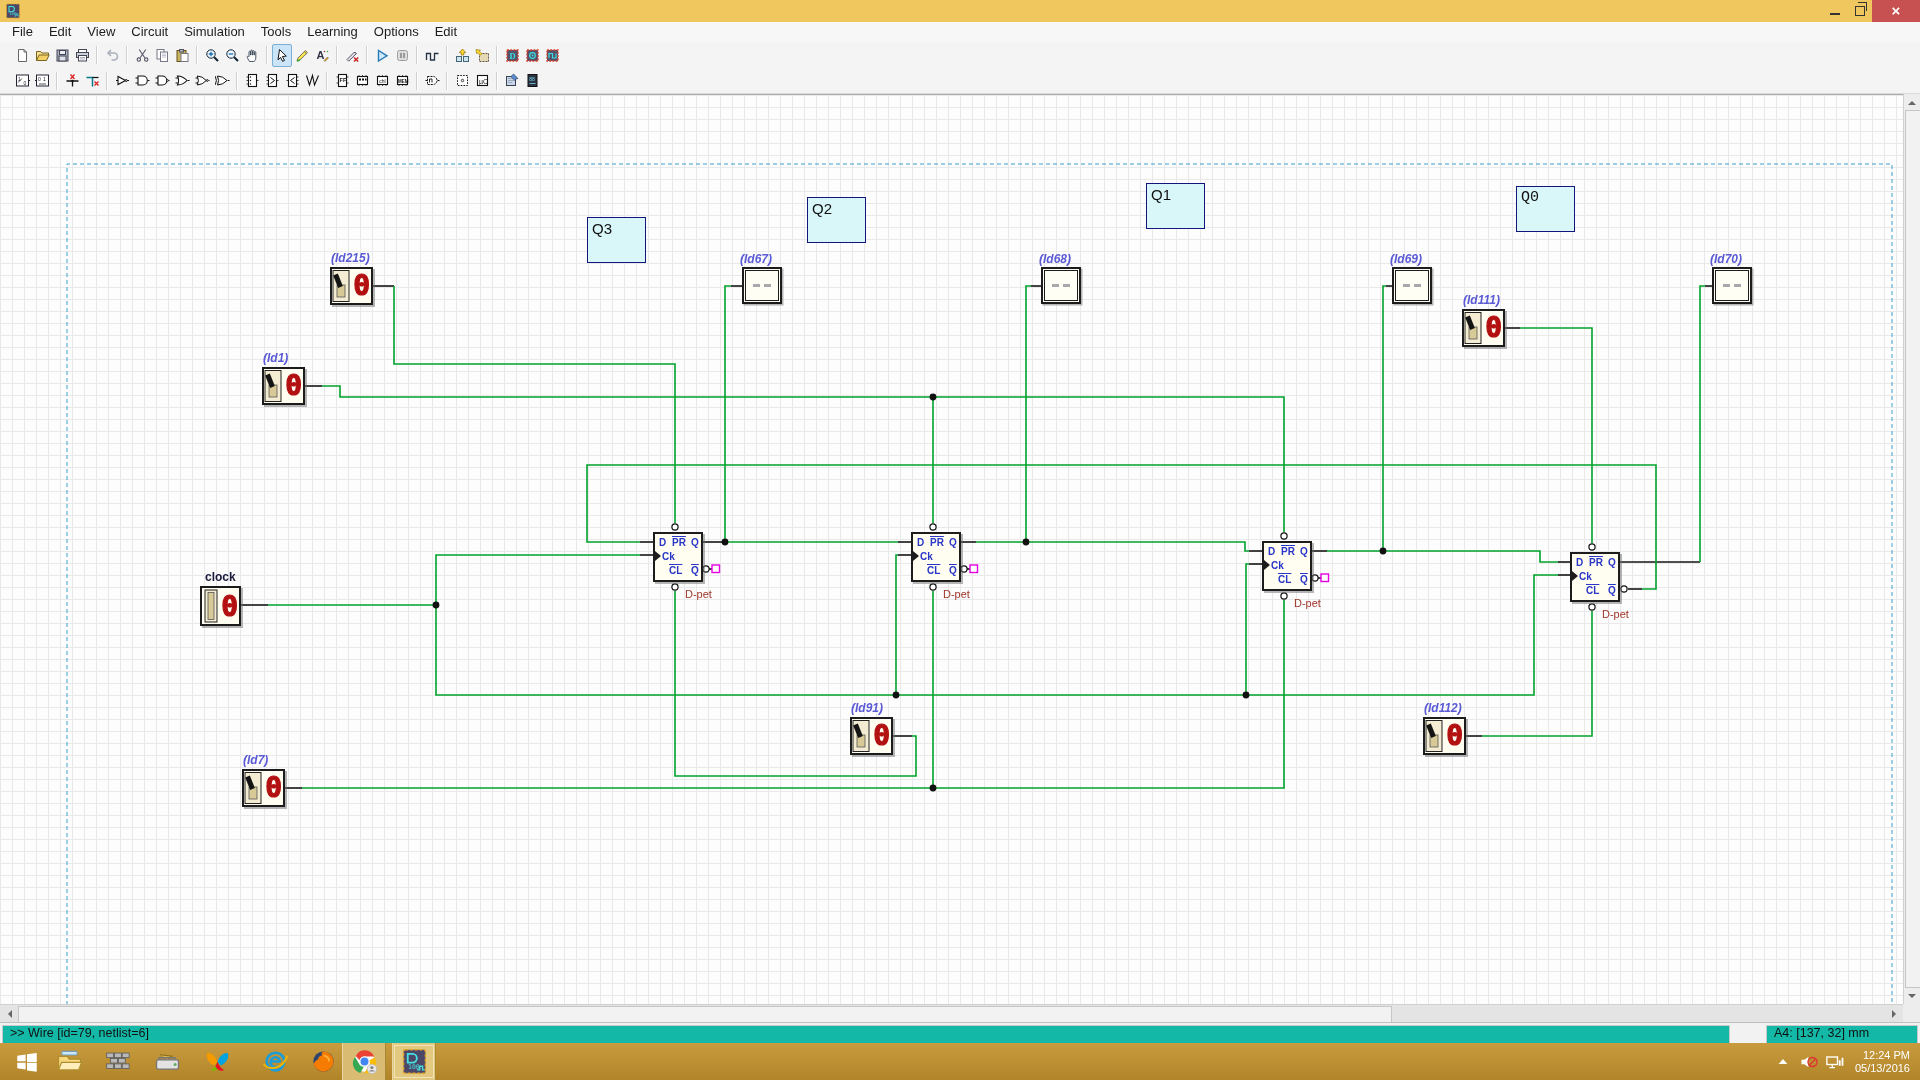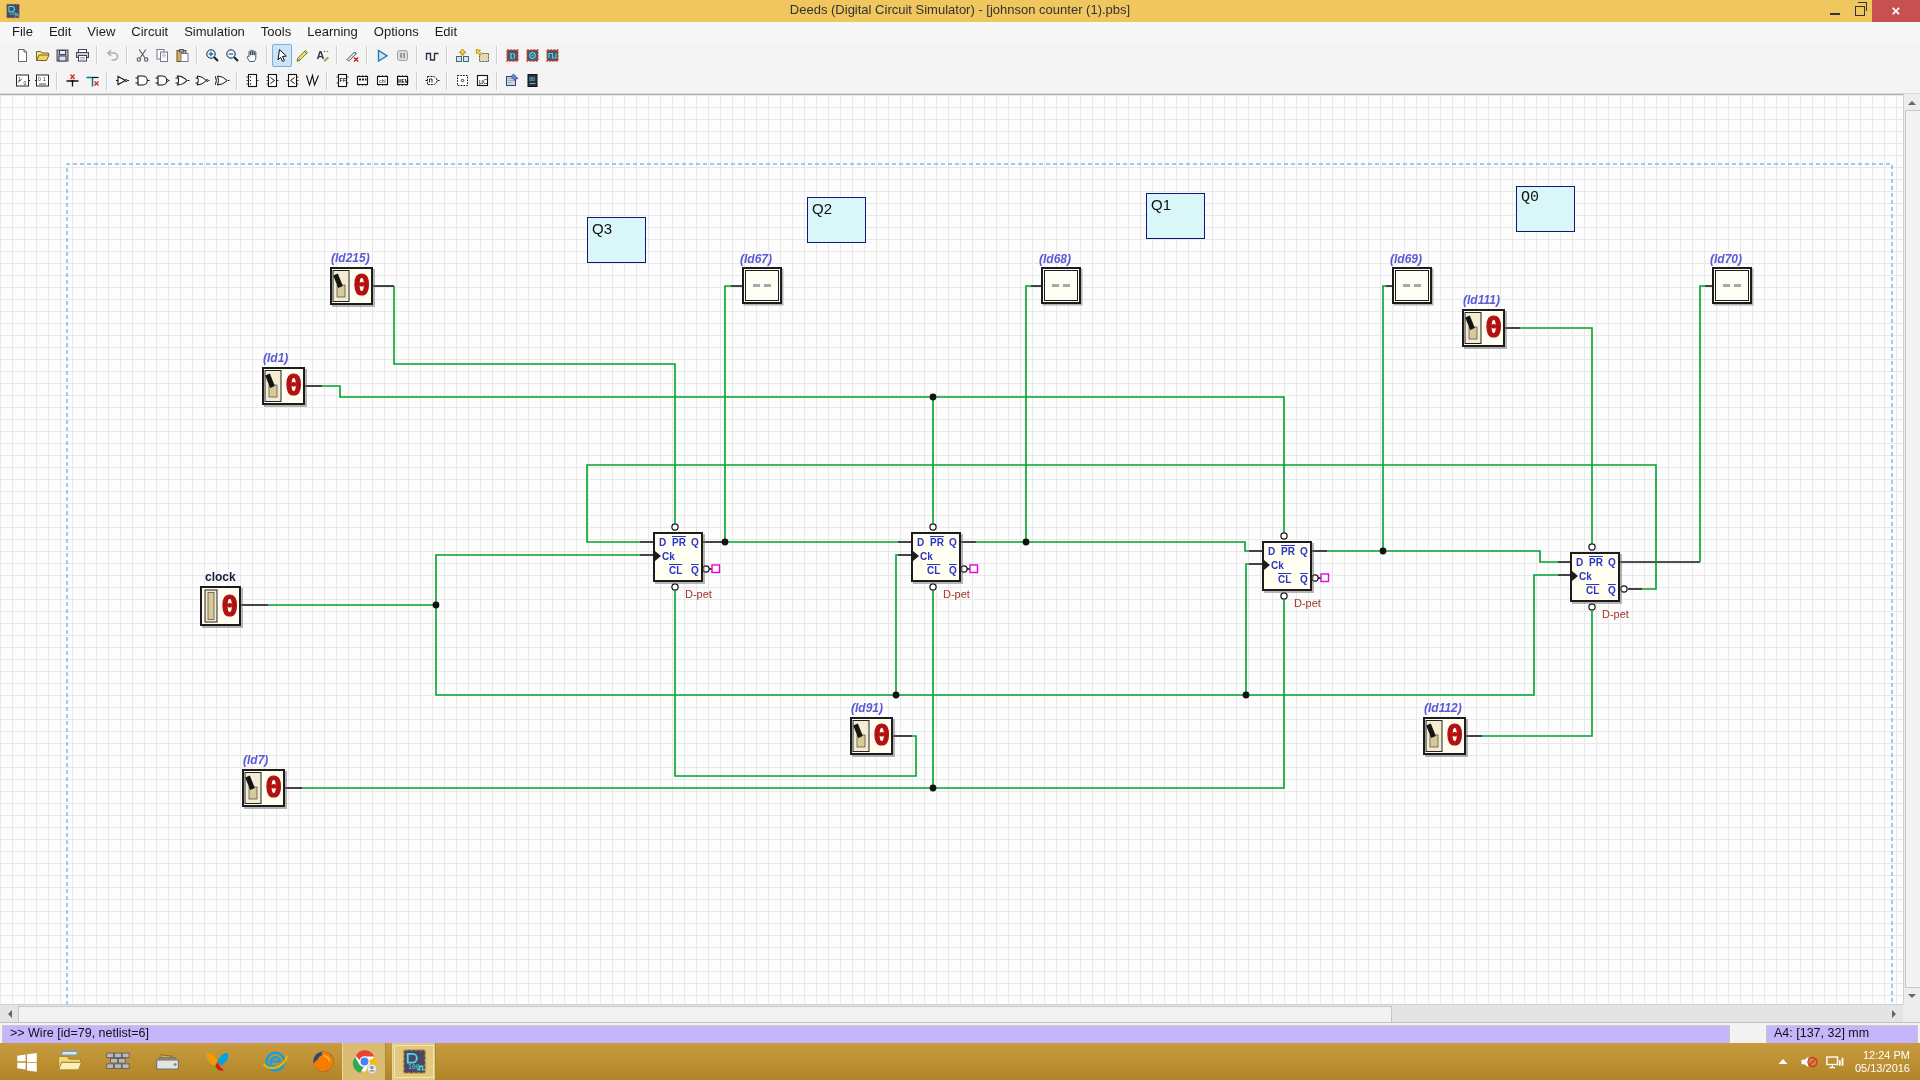--- a/index.html
+++ b/index.html
@@ -51,21 +51,21 @@
   #hscroll{position:absolute;left:0;top:1004px;width:1903px;height:18px;background:#E4E4E4;border-top:1px solid #D0D0D0;box-sizing:border-box}
   #scroll-corner{position:absolute;left:1903px;top:1004px;width:17px;height:18px;background:#EDEDED}
   .scroll-arrow{position:absolute;display:flex;align-items:center;justify-content:center}
   .tri{width:0;height:0;border:4px solid transparent}
   .tri-left{border-right-color:#666;margin-right:3px}.tri-right{border-left-color:#666;margin-left:3px}
   .tri-up{border-bottom-color:#666;margin-bottom:3px}.tri-down{border-top-color:#666;margin-top:3px}
   #h-thumb{position:absolute;left:18px;top:1px;width:1372px;height:15px;background:#F2F2F2;border:1px solid #C6C6C6}
   #v-thumb{position:absolute;left:1px;top:16px;width:14px;height:876px;background:#F2F2F2;border:1px solid #C6C6C6}
   
   #statusbar{position:absolute;left:0;top:1022px;width:1920px;height:21px;background:#F2F2F2;border-top:1px solid #BFBFBF;box-sizing:border-box;font-size:12.5px;color:#111}
-  .status-panel{position:absolute;top:2px;height:28px;border:1px solid #C8C8C8;background:#c4b5fd;line-height:15px;padding-left:7px;box-sizing:border-box}
+  .status-panel{position:absolute;top:2px;height:28px;border:1px solid #C8C8C8;background:#14b8a6;line-height:15px;padding-left:7px;box-sizing:border-box}
   #status-left{left:2px;right:190px}
   #status-right{right:2px;width:152px}
   
   #taskbar{position:absolute;left:0;top:1043px;width:1920px;height:37px;background:linear-gradient(#C89C3E,#B18429)}
   .task-tile{position:absolute;top:0;height:37px;width:42px;display:flex;align-items:center;justify-content:center}
   .task-tile.active{background:#D9BC72;border-left:1px solid #E7D7A3;border-right:1px solid #A88A33}
   .task-tile.focused{background:#E3C87F;outline:1px solid #F0E4B8;outline-offset:-3px}
   #tray{position:absolute;right:0;top:0;height:37px;display:flex;align-items:center}
   .tray-ic{width:20px;height:20px;margin-right:6px}
   #tray-clock{color:#fff;font-size:11px;text-align:right;line-height:13px;margin:0 10px 0 4px;white-space:nowrap}
@@ -73,21 +73,20 @@
 </head>
 <body>
 
 <div id="titlebar">
   <span id="app-icon"><svg width="16" height="16" viewBox="0 0 16 16">
         <rect x="1.5" y="1" width="13" height="14" rx="1" fill="#4c4766" stroke="#e0a42a" stroke-width=".9" stroke-dasharray="1.8 1"></rect>
         <path d="M4 3.5h2.8a2.6 2.6 0 0 1 0 5.2H4z" fill="none" stroke="#45e0e0" stroke-width="1.1"></path>
         <text x="4.2" y="12.4" font-size="3.8" fill="#45e0e0" font-family="DejaVu Sans Mono,monospace">100</text>
         <path d="M9.5 13h1.6v-2.2h1.7V13h1.2" fill="none" stroke="#45e0e0" stroke-width=".8"></path>
       </svg></span>
-  <div id="title-text">Deeds (Digital Circuit Simulator) - [johnson counter (1).pbs]</div>
   <div id="win-controls">
     <div class="win-btn">
         <div class="glyph-min"></div>
       </div>
     <div class="win-btn">
         <div class="glyph-restore"></div>
       </div>
     <div class="win-btn" id="btn-close">
         <span>×</span>
       </div>
@@ -597,21 +596,21 @@
     </div>
     <div class="comp-label" style="left: 1710px; top: 157px;">(Id70)</div>
     <div class="dispbox" style="left: 1712px; top: 172px;">
       <div class="dispinner">
         <div class="dash"></div>
         <div class="dash"></div>
       </div>
     </div>
     <div class="qbox" style="left: 587px; top: 122px;">Q3</div>
     <div class="qbox" style="left: 807px; top: 102px;">Q2</div>
-    <div class="qbox" style="left: 1146px; top: 98px;">Q1</div>
+    <div class="qbox" style="left: 1146px; top: 88px;">Q1</div>
     <div class="qbox" style="left: 1516px; top: 91px; font-family: Liberation Mono, monospace;">Q0</div>
     <div class="ff" style="left: 653px; top: 437px;">
       <span class="t-d">D</span>
       <span class="t-pr">PR</span>
       <span class="t-q">Q</span>
       <div class="ck-tri"></div>
       <span class="t-ck">Ck</span>
       <span class="t-cl">CL</span>
       <span class="t-qn">Q</span>
     </div>

